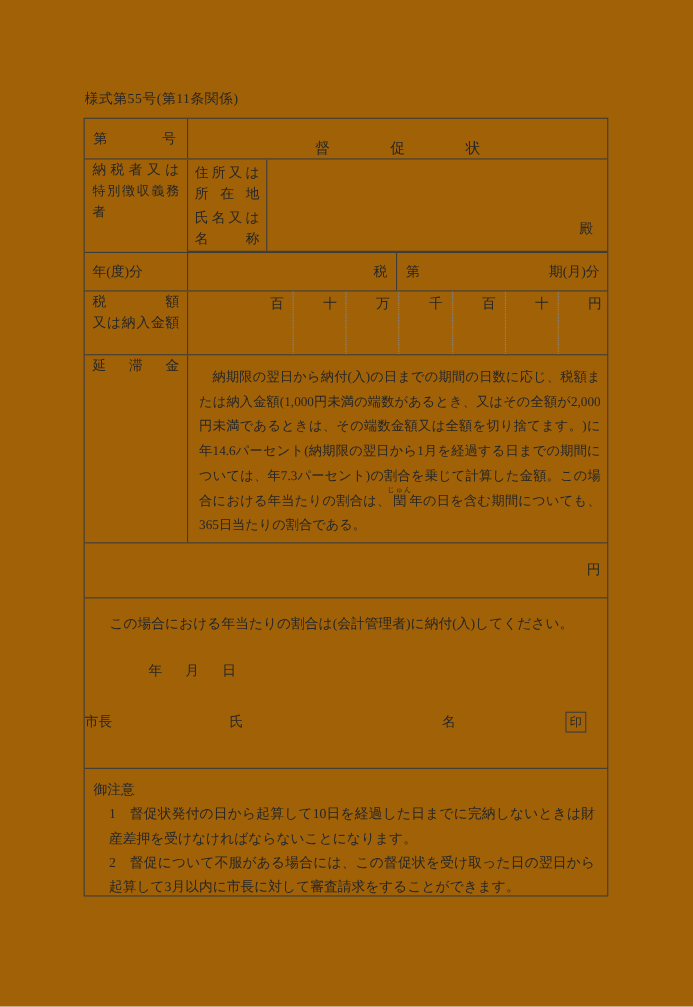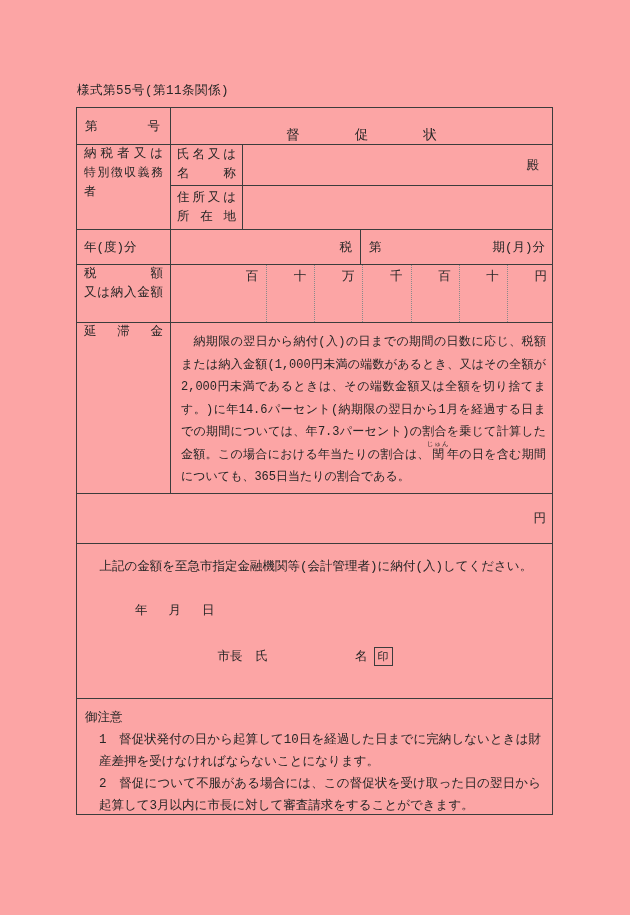--- a/index.html
+++ b/index.html
@@ -1,20 +1,20 @@
 <!DOCTYPE html>
 <html><head>
 <meta charset="utf-8">
 <style>
   html,body{margin:0;padding:0;background:#e8e8e8;}
   .page{
     position:relative;
     width:630px;height:915px;
-    background:#fca5a5;
-    font-family:Liberation Mono, monospace;
+    background:#a16207;
+    font-family:Liberation Serif, serif;
     color:#262626;
     overflow:hidden;
   }
   .form-style-no{
     position:absolute;left:77px;top:82px;
     font-size:12.5px;letter-spacing:.5px;
   }
   .frame{
     position:absolute;left:76px;top:107px;width:477px;
     border:1px solid #3c3c3c;
@@ -79,21 +79,21 @@
   .late-text ruby rt{font-size:6.5px;letter-spacing:1px;}
 
   
   .r6{height:50px;}
   .r6 .fee-unit{display:flex;align-items:center;justify-content:flex-end;padding-right:6px;}
 
   
   .r7{height:131px;display:block;}
   .pay-instruction{padding:14px 8px 0 10px;line-height:18px;}
   .date-line{margin:26px 0 0 58px;display:flex;gap:21px;}
-  .mayor-line{margin-top:28px;display:flex;align-items:center;justify-content:center;padding-right:19px;}
+  .mayor-line{margin-top:28px;display:flex;align-items:center;justify-content:space-between;padding-right:19px;}
   .mayor-line .m-label{margin-right:13px;}
   .mayor-line .m-first{margin-right:87px;}
   .mayor-line .m-second{margin-right:6px;}
   .seal-box{
     width:17px;height:17px;border:1px solid #3c3c3c;
     display:flex;align-items:center;justify-content:center;
     font-size:11px;
   }
 
   
@@ -118,36 +118,36 @@
         <span class="spread-title">督促状</span>
       </div>
     </div>
 
     <div class="row r2">
       <div class="label-col">
         <div class="jl">納税者又は</div>
         <div class="jl" style="font-size:11.8px;">特別徴収義務者</div>
       </div>
       <div class="right">
+        <div class="sub-row">
+          <div class="sub-label">
+            <div class="jl">住所又は</div>
+            <div class="jl">所在地</div>
+          </div>
+          <div class="sub-content"></div>
+        </div>
         <div class="sub-row first">
           <div class="sub-label">
             <div class="jl">氏名又は</div>
             <div class="jl">名称</div>
           </div>
           <div class="sub-content">
             <span>殿</span>
           </div>
         </div>
-        <div class="sub-row">
-          <div class="sub-label">
-            <div class="jl">住所又は</div>
-            <div class="jl">所在地</div>
-          </div>
-          <div class="sub-content"></div>
-        </div>
       </div>
     </div>
 
     <div class="row r3">
       <div class="label-col">
         <div class="year-label">年(度)分</div>
       </div>
       <div class="cell-tax">
         <span>税</span>
       </div>
@@ -182,21 +182,21 @@
       </div>
     </div>
 
     <div class="row r6">
       <div class="content-col fee-unit">
         <span>円</span>
       </div>
     </div>
 
     <div class="row r7">
-      <div class="pay-instruction">　上記の金額を至急市指定金融機関等(会計管理者)に納付(入)してください。</div>
+      <div class="pay-instruction">　この場合における年当たりの割合は(会計管理者)に納付(入)してください。</div>
       <div class="date-line">
         <span>年</span>
         <span>月</span>
         <span>日</span>
       </div>
       <div class="mayor-line">
         <span class="m-label">市長</span>
         <span class="m-first">氏</span>
         <span class="m-second">名</span>
         <span class="seal-box">印</span>

